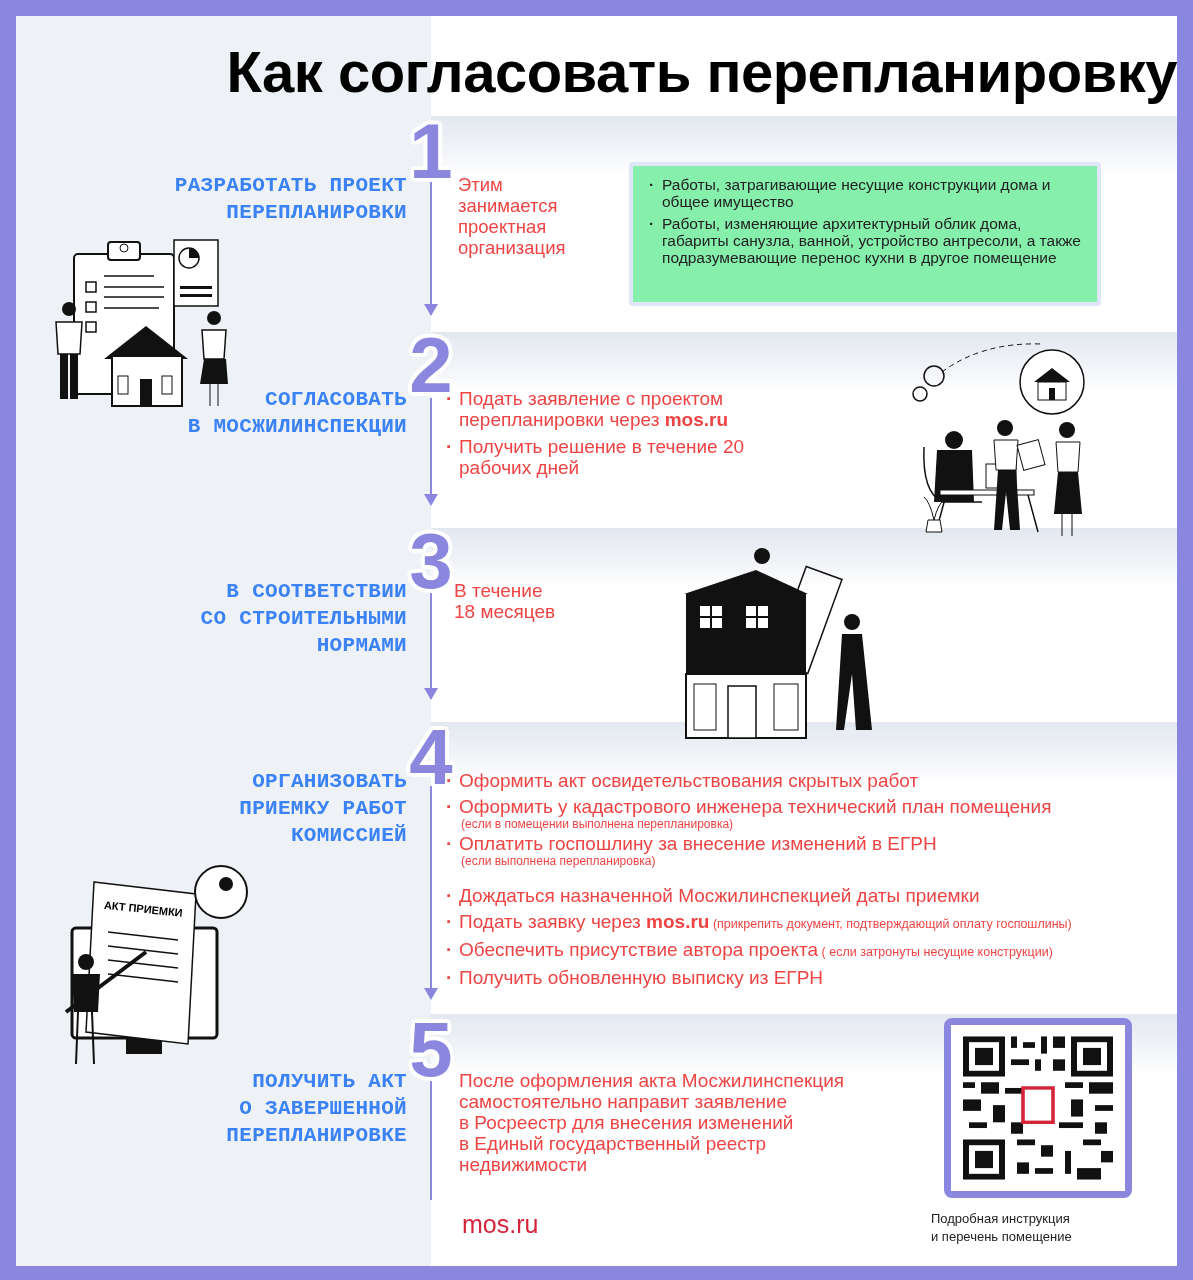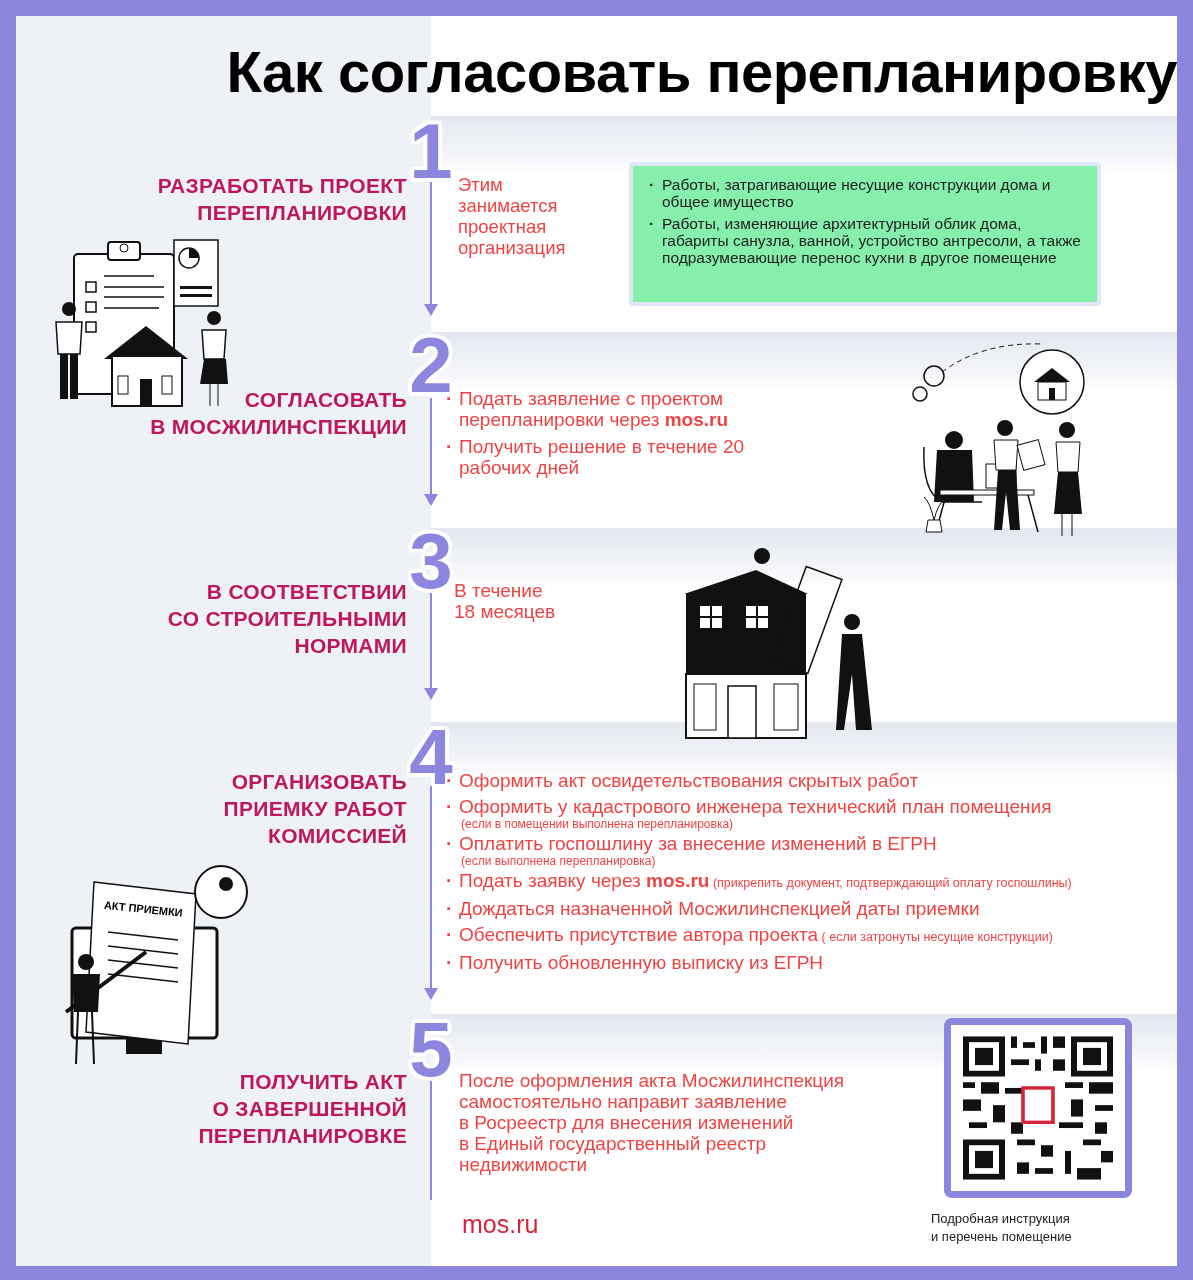--- a/index.html
+++ b/index.html
@@ -13,21 +13,21 @@
 
   .band { position: absolute; left: 415px; width: 746px; height: 60px;
           background: linear-gradient(to bottom, #e3e8f0 0%, #f2f4f8 60%, #ffffff 100%); }
 
   .step-num { position: absolute; width: 60px; text-align: center; font-size: 78px; font-weight: 700; color: #8b87df;
               -webkit-text-stroke: 0; text-shadow: 0 0 0 #fff, 3px 3px 0 #fff, -3px -3px 0 #fff, 3px -3px 0 #fff, -3px 3px 0 #fff, 0 4px 0 #fff, 4px 0 0 #fff, -4px 0 0 #fff, 0 -4px 0 #fff; line-height: 1; }
 
   .vline { position: absolute; left: 414px; width: 2px; background: #8b87df; }
   .arrow { position: absolute; left: 408px; width: 0; height: 0; border-left: 7px solid transparent; border-right: 7px solid transparent; border-top: 12px solid #8b87df; }
 
-  .step-title { position: absolute; right: 770px; text-align: right; font-size: 21px; font-weight: 700; color: #be185d; line-height: 27px; letter-spacing: 0.3px; }
+  .step-title { position: absolute; right: 770px; text-align: right; font-size: 21px; font-weight: 700; color: #3b82f6; line-height: 27px; letter-spacing: 0.3px; font-family: Liberation Mono, monospace; }
 
   .body-text { position: absolute; font-size: 19px; color: #ef4444; line-height: 21px; }
   .bullets { list-style: none; }
   .bullets li { position: relative; padding-left: 13px; margin-bottom: 6px; }
   .bullets li::before { content: "·"; position: absolute; left: 0; top: 0; font-weight: 700; }
   .bullets .note { font-size: 12px; line-height: 14px; display: block; padding-left: 2px; }
   .bullets .inline-note { font-size: 12.5px; }
   .bold { font-weight: 700; }
 
   .info-box { position: absolute; left: 613px; top: 146px; width: 472px; height: 144px; background: #86efac;
@@ -189,23 +189,23 @@
   </svg>
 
   <div class="step-title" style="top:752px">
     <div>ОРГАНИЗОВАТЬ</div>
     <div>ПРИЕМКУ РАБОТ</div>
     <div>КОМИССИЕЙ</div>
   </div>
   <ul class="bullets body-text" style="left:430px;top:755px;width:730px;line-height:20px">
     <li>Оформить акт освидетельствования скрытых работ</li>
     <li style="margin-bottom:3px"><span>Оформить у кадастрового инженера технический план помещения</span><span class="note">(если в помещении выполнена перепланировка)</span></li>
-    <li style="margin-bottom:3px"><span>Оплатить госпошлину за внесение изменений в ЕГРН</span><span class="note">(если выполнена перепланировка)</span></li>
+    <li style="margin-bottom:18px"><span>Оплатить госпошлину за внесение изменений в ЕГРН</span><span class="note">(если выполнена перепланировка)</span></li>
+    <li>Дождаться назначенной Мосжилинспекцией даты приемки</li>
     <li><span>Подать заявку через </span><span class="bold">mos.ru</span><span class="inline-note"> (прикрепить документ, подтверждающий оплату госпошлины)</span></li>
-    <li>Дождаться назначенной Мосжилинспекцией даты приемки</li>
     <li><span>Обеспечить присутствие автора проекта</span><span class="inline-note"> ( если затронуты несущие конструкции)</span></li>
     <li>Получить обновленную выписку из ЕГРН</li>
   </ul>
 
   <svg class="illus" style="left:30px;top:836px" width="230" height="220" viewBox="0 0 230 220">
     <rect x="26" y="76" width="145" height="110" rx="4" fill="#fff" stroke="#111" stroke-width="3"></rect>
     <rect x="80" y="186" width="36" height="16" fill="#111"></rect>
     <polygon points="48,30 150,42 142,192 40,180" fill="#fff" stroke="#111" stroke-width="1.5"></polygon>
     <text x="58" y="60" font-family="Liberation Sans, sans-serif" font-size="11" font-weight="700" transform="rotate(6 90 55)">АКТ ПРИЕМКИ</text>
     <g stroke="#111" stroke-width="1.5">

